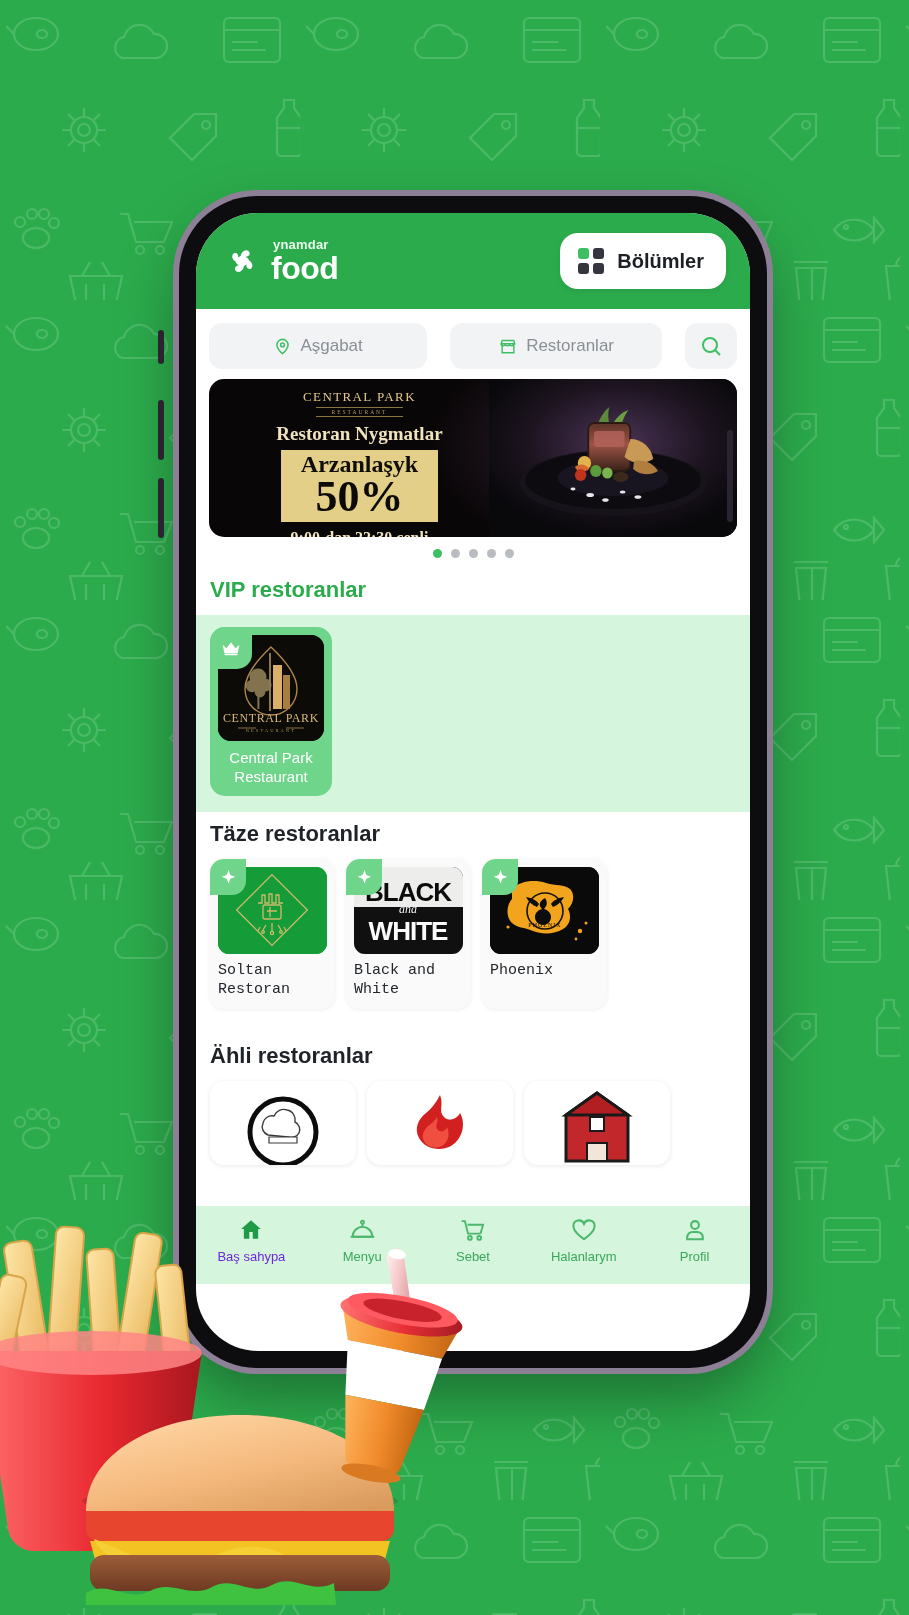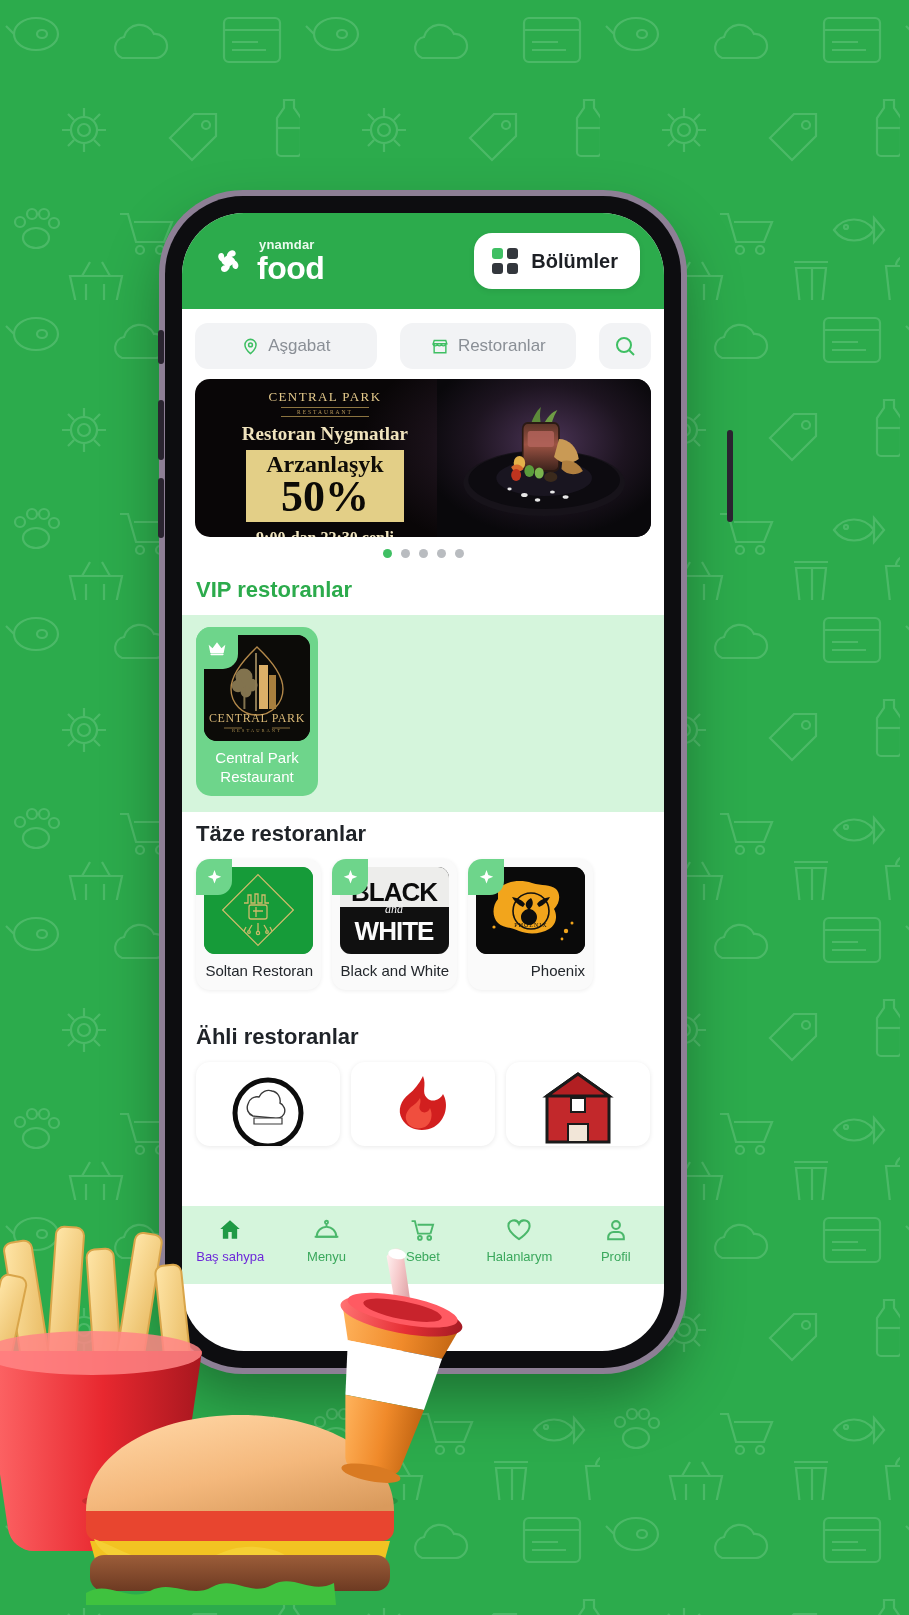--- a/index.html
+++ b/index.html
@@ -15,22 +15,22 @@
   #bg-pattern {
     position: absolute; inset: 0;
     background: #2cab4c;
     z-index: 0;
   }
   #bg-pattern svg { width: 100%; height: 100%; display: block; opacity: .38; }
 
   
   #phone {
     position: absolute;
-    left: 165px; top: 196px;
-    width: 516px; height: 1172px;
+    left: 179px; top: 196px;
+    width: 588px; height: 1172px;
     border-radius: 78px;
     background: #0d0d10;
     box-shadow: 0 0 0 6px #8d7f95, 0 28px 60px rgba(0,0,0,.35);
     z-index: 2;
   }
   #phone-inner {
     position: absolute;
     left: 17px; top: 17px; right: 17px; bottom: 17px;
     border-radius: 62px;
     background: #ffffff;
@@ -181,22 +181,22 @@
     width: 109px; height: 87px; border-radius: 11px; overflow: hidden;
     display: flex; align-items: center; justify-content: center;
     position: relative;
   }
   .spark-badge {
     position: absolute; left: 0; top: 0; width: 36px; height: 36px;
     background: #6ed58b; border-radius: 14px 0 14px 0; z-index: 3;
     display: flex; align-items: center; justify-content: center;
   }
   .rname {
-    text-align: right; font-size: 15px; color: #23272c;
-    line-height: 1.25; margin-top: 8px;
+    text-align: left; font-size: 15px; color: #23272c;
+    line-height: 1.25; margin-top: 8px; font-family: Liberation Mono, monospace;
   }
   .t-soltan { background: #169b39; }
   .t-bw { background: #0e0e0e; }
   .t-ph { background: #0a0a0a; }
 
   
   .all-row { display: flex; gap: 11px; padding: 0 14px; }
   .acard {
     width: 146px; height: 84px; background: #fff; border-radius: 14px;
     box-shadow: 0 1px 5px rgba(0,0,0,.09);

